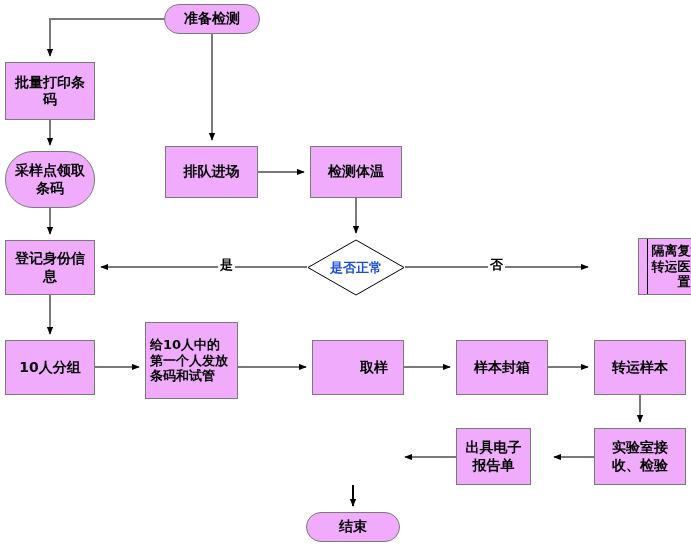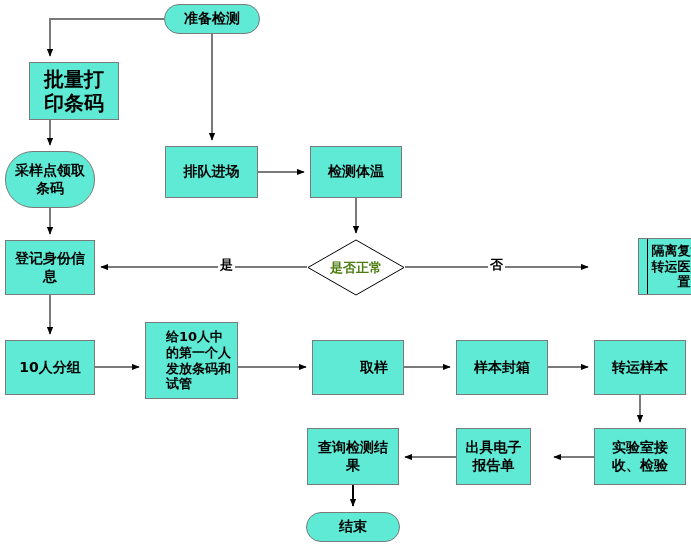--- a/index.html
+++ b/index.html
@@ -25,21 +25,21 @@
     height: 548px;
     pointer-events: none;
   }
   .node {
     position: absolute;
     box-sizing: border-box;
     display: flex;
     align-items: center;
     justify-content: center;
     text-align: center;
-    background: #5eead4;
+    background: #f0abfc;
     color: #000000;
     font-weight: bold;
     line-height: 1.22;
     letter-spacing: 0px;
   }
   .process {
     border: 1px solid #7a7a7a;
   }
   .terminal {
     border: 1px solid #7a7a7a;
@@ -76,21 +76,21 @@
     justify-content: center;
   }
   .decision .diamond-svg {
     position: absolute;
     left: 0; top: 0;
   }
   .decision .label {
     position: relative;
     z-index: 2;
     font-weight: bold;
-    color: #4d7c0f;
+    color: #1d4ed8;
   }
   .edge-label {
     position: absolute;
     font-weight: bold;
     color: #000000;
     background: #ffffff;
     padding: 0 2px;
     line-height: 1;
   }
 </style>
@@ -172,21 +172,21 @@
 
     <g>
       <path d="M353,485 L353,506" fill="none" stroke="#000000" stroke-width="2" marker-end="url(#ah)"></path>
     </g>
   </svg>
 
   <div class="node terminal" style="left:164px; top:4px; width:96px; height:30px; font-size:14px;">
     <span class="label">准备检测</span>
   </div>
 
-  <div class="node process" style="left:5px; top:62px; width:90px; height:58px; font-size:20px;margin-left:24px;">
+  <div class="node process" style="left:5px; top:62px; width:90px; height:58px; font-size:14px;">
     <span class="label">批量打印条码</span>
   </div>
 
   <div class="node process" style="left:5px; top:151px; width:90px; height:57px; font-size:14px;border-radius:28px;">
     <span class="label">采样点领取条码</span>
   </div>
 
   <div class="node process" style="left:5px; top:240px; width:90px; height:55px; font-size:14px;">
     <span class="label">登记身份信息</span>
   </div>
@@ -212,21 +212,21 @@
 
   <div class="node predefined" style="left:594px; top:238px; width:92px; height:57px; font-size:13px;">
     <span class="inner-rails">
       <span class="rail l"></span>
       <span class="rail r"></span>
     </span>
     <span class="label" style="padding:0 11px;">隔离复测或转运医院处置</span>
   </div>
 
   <div class="node process" style="left:145px; top:322px; width:93px; height:77px; font-size:13px; text-align:left; justify-content:flex-start;">
-    <span class="label" style="padding:0 4px; text-align:left;margin-left:16px;">给10人中的第一个人发放条码和试管</span>
+    <span class="label" style="padding:0 4px; text-align:left;">给10人中的第一个人发放条码和试管</span>
   </div>
 
   <div class="node process" style="left:312px; top:340px; width:92px; height:55px; font-size:14px;padding-left:32px;">
     <span class="label">取样</span>
   </div>
 
   <div class="node process" style="left:456px; top:340px; width:92px; height:55px; font-size:14px;">
     <span class="label">样本封箱</span>
   </div>
 
@@ -235,23 +235,20 @@
   </div>
 
   <div class="node process" style="left:594px; top:428px; width:92px; height:57px; font-size:14px;justify-content:flex-end;">
     <span class="label">实验室接收、检验</span>
   </div>
 
   <div class="node process" style="left:456px; top:428px; width:75px; height:57px; font-size:14px;align-items:center;">
     <span class="label">出具电子报告单</span>
   </div>
 
-  <div class="node process" style="left:307px; top:428px; width:92px; height:57px; font-size:14px;">
-    <span class="label">查询检测结果</span>
-  </div>
 
   <div class="node terminal" style="left:306px; top:512px; width:94px; height:30px; font-size:14px;">
     <span class="label">结束</span>
   </div>
 
   <div class="edge-label" style="left:218px; top:258px; font-size:13px;">是</div>
 
   <div class="edge-label" style="left:488px; top:258px; font-size:13px;">否</div>
 
 </div>

